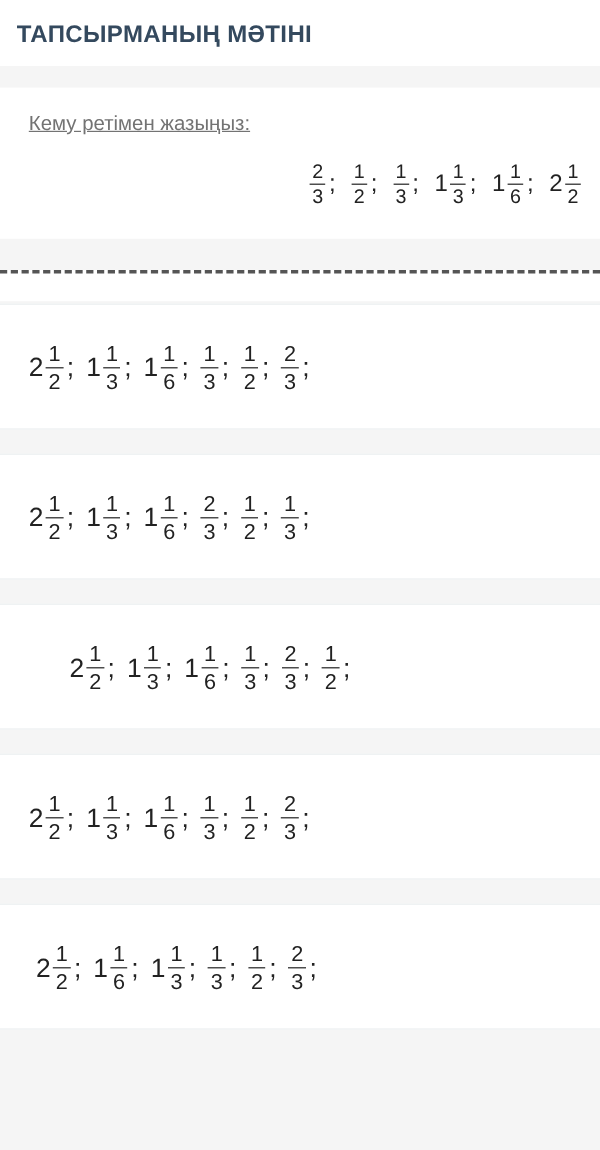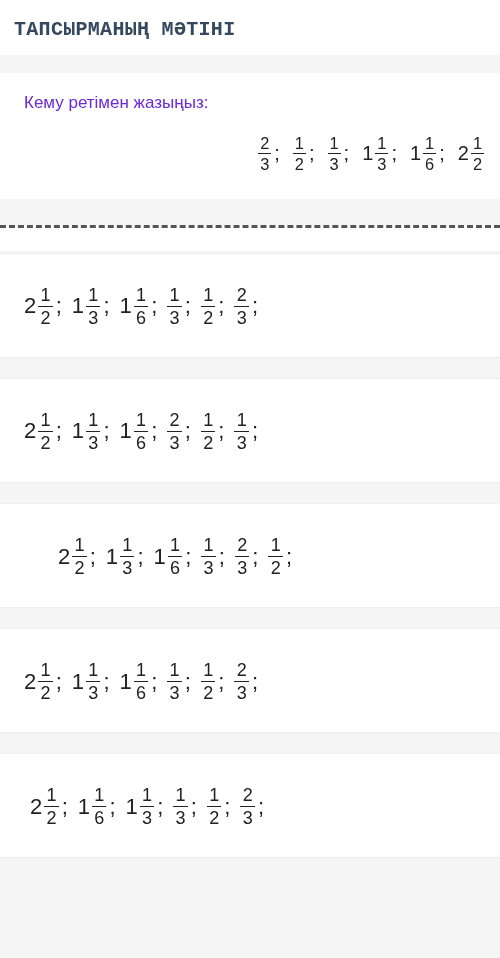--- a/index.html
+++ b/index.html
@@ -13,31 +13,31 @@
   }
   .header {
     background: #fff;
     padding: 18px 14px 14px 14px;
   }
   .title {
     font-size: 20px;
     font-weight: 700;
     letter-spacing: 0.3px;
     color: #34495e;
-    font-family: Liberation Mono, monospace;
   }
   .question-box {
     background: #fff;
     margin-top: 18px;
     padding: 20px 14px 26px 24px;
   }
   .prompt {
     font-size: 17px;
-    color: #6d28d9;
+    color: #737373;
     margin-bottom: 22px;
+    text-decoration: underline;
   }
   .given-row {
     display: flex;
     justify-content: flex-end;
     padding-right: 2px;
     gap: 11px;
     font-size: 20px;
     color: #222;
   }
   .dashed-sep {

